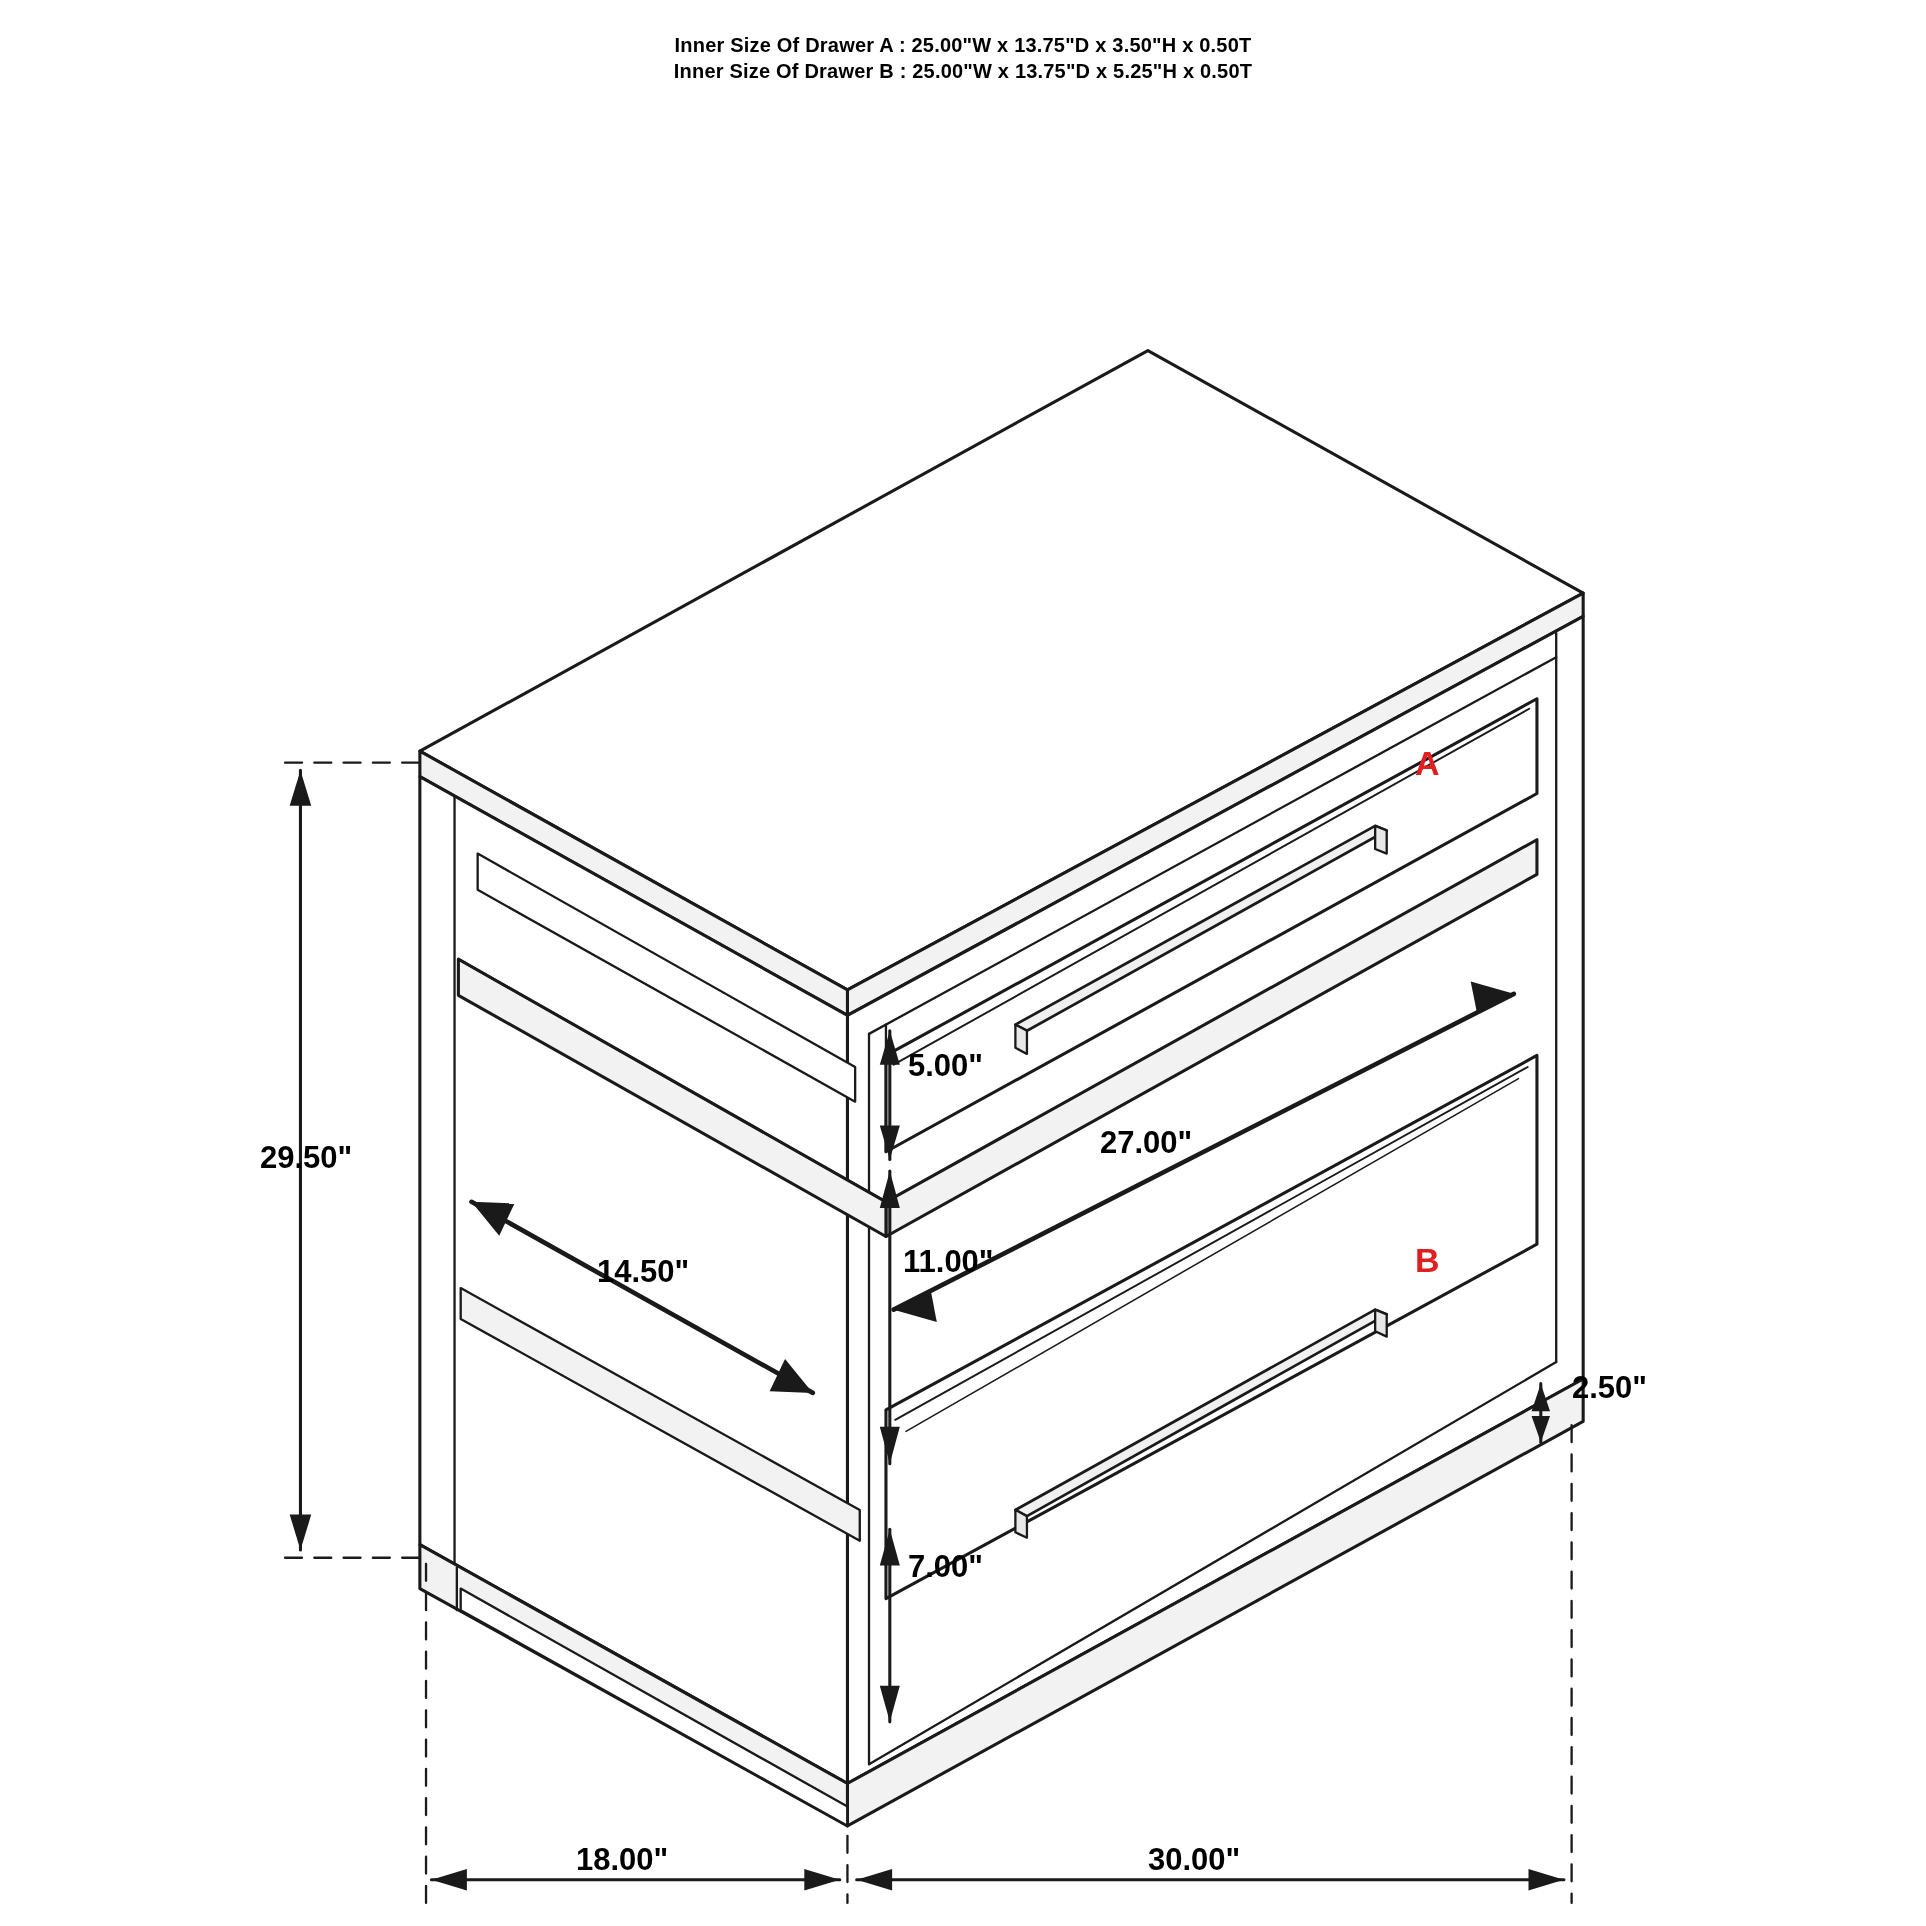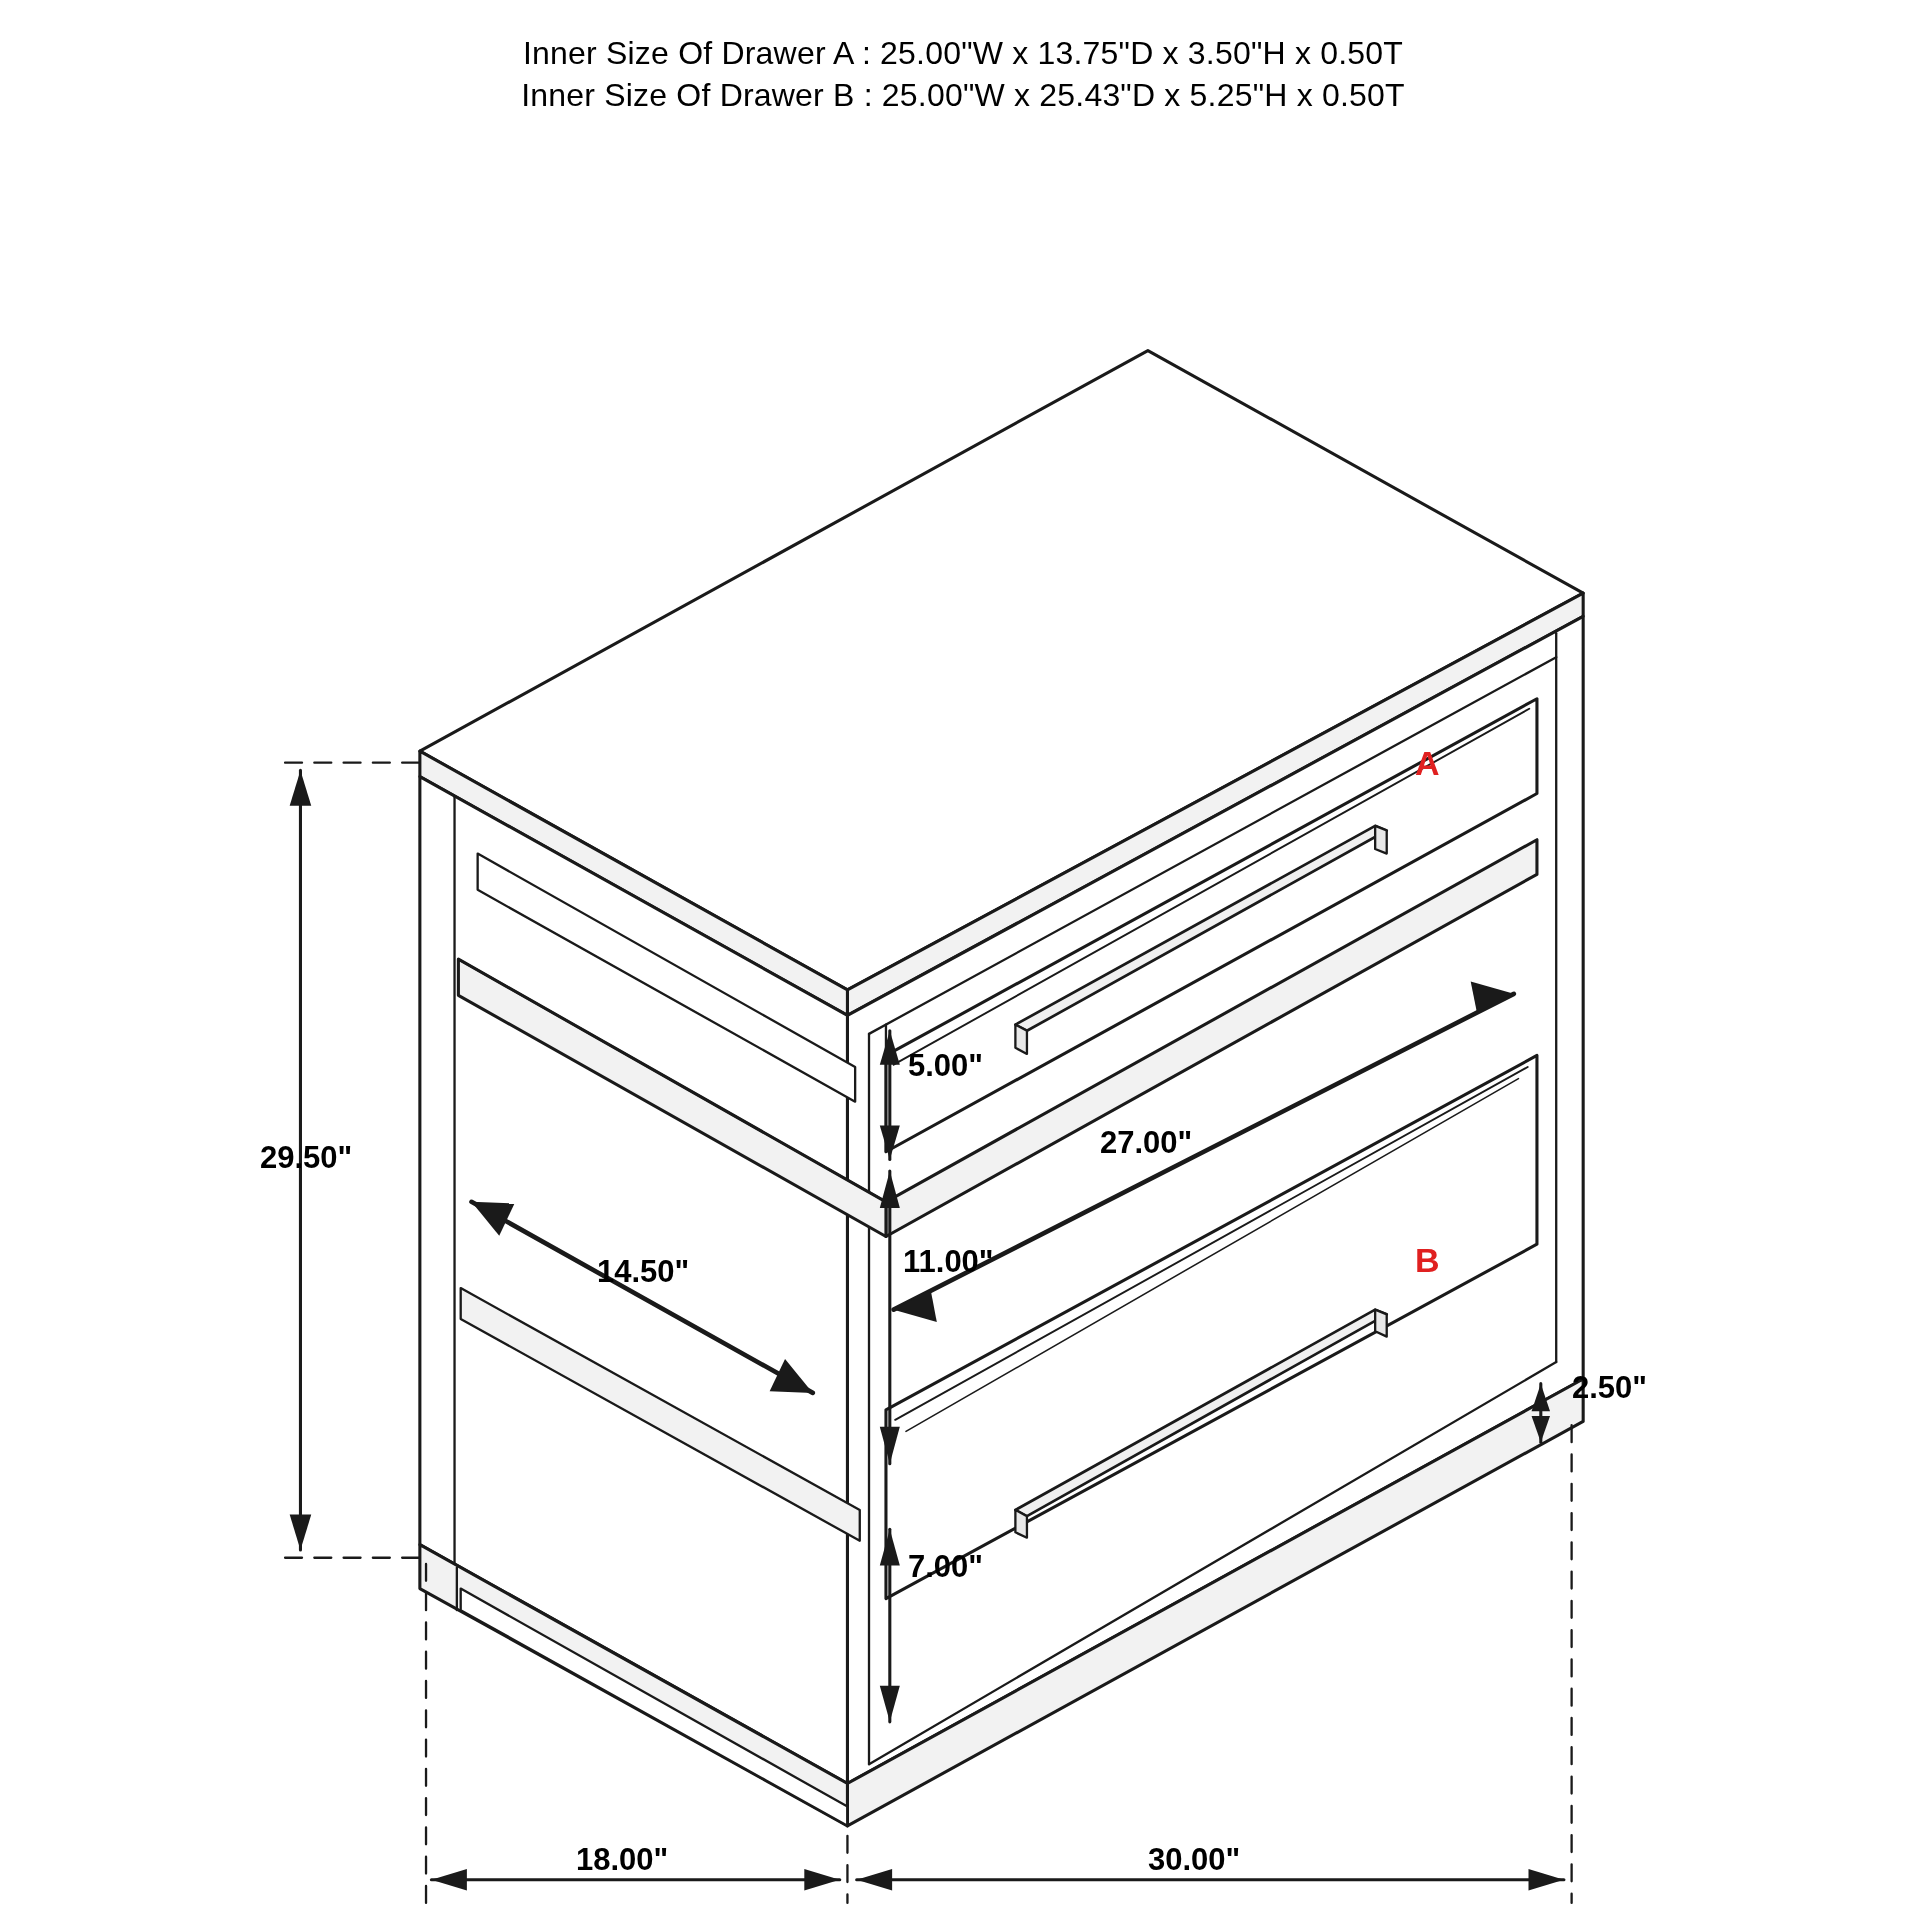--- a/index.html
+++ b/index.html
@@ -22,22 +22,22 @@
   }
   .title-block {
     position: absolute;
     left: 0;
     top: 32px;
     width: 1926px;
     text-align: center;
     pointer-events: none;
   }
   .title-line {
-    font-size: 32px;
-    font-weight: normal;
+    font-size: 20px;
+    font-weight: bold;
     color: #000000;
     letter-spacing: 0.2px;
     line-height: 1.32;
     white-space: nowrap;
   }
   svg.draw {
     position: absolute;
     left: 0; top: 0;
     width: 1926px;
     height: 1926px;
@@ -57,21 +57,21 @@
     white-space: nowrap;
   }
 </style>
 </head>
 <body>
 
 <div id="stage">
 
   <div class="title-block">
     <div class="title-line">Inner Size Of Drawer A : 25.00"W x 13.75"D x 3.50"H x 0.50T</div>
-    <div class="title-line">Inner Size Of Drawer B : 25.00"W x 25.43"D x 5.25"H x 0.50T</div>
+    <div class="title-line">Inner Size Of Drawer B : 25.00"W x 13.75"D x 5.25"H x 0.50T</div>
   </div>
 
   <svg class="draw" viewBox="0 0 2500 2500">
     <g fill="none" stroke="#1a1a1a" stroke-width="4" stroke-linejoin="round" stroke-linecap="round">
 
       <polygon points="1490,455 2055,770 1100,1285 545,975" fill="#ffffff" stroke="#1a1a1a" stroke-width="4"></polygon>
 
       <polygon points="2055,770 2055,800 1100,1318 1100,1285" fill="#f2f2f2" stroke="#1a1a1a" stroke-width="4"></polygon>
       <polygon points="545,975 545,1008 1100,1318 1100,1285" fill="#f2f2f2" stroke="#1a1a1a" stroke-width="4"></polygon>
 

